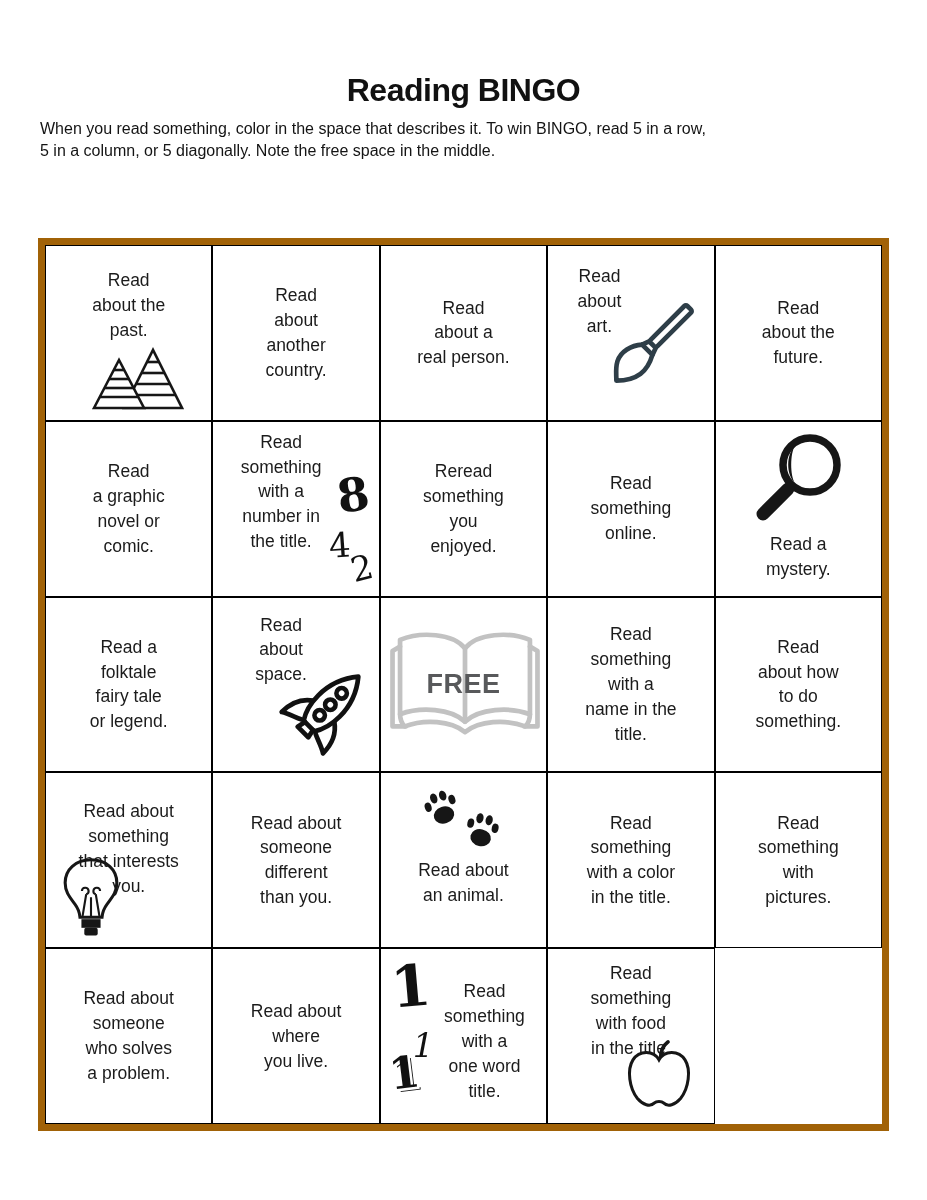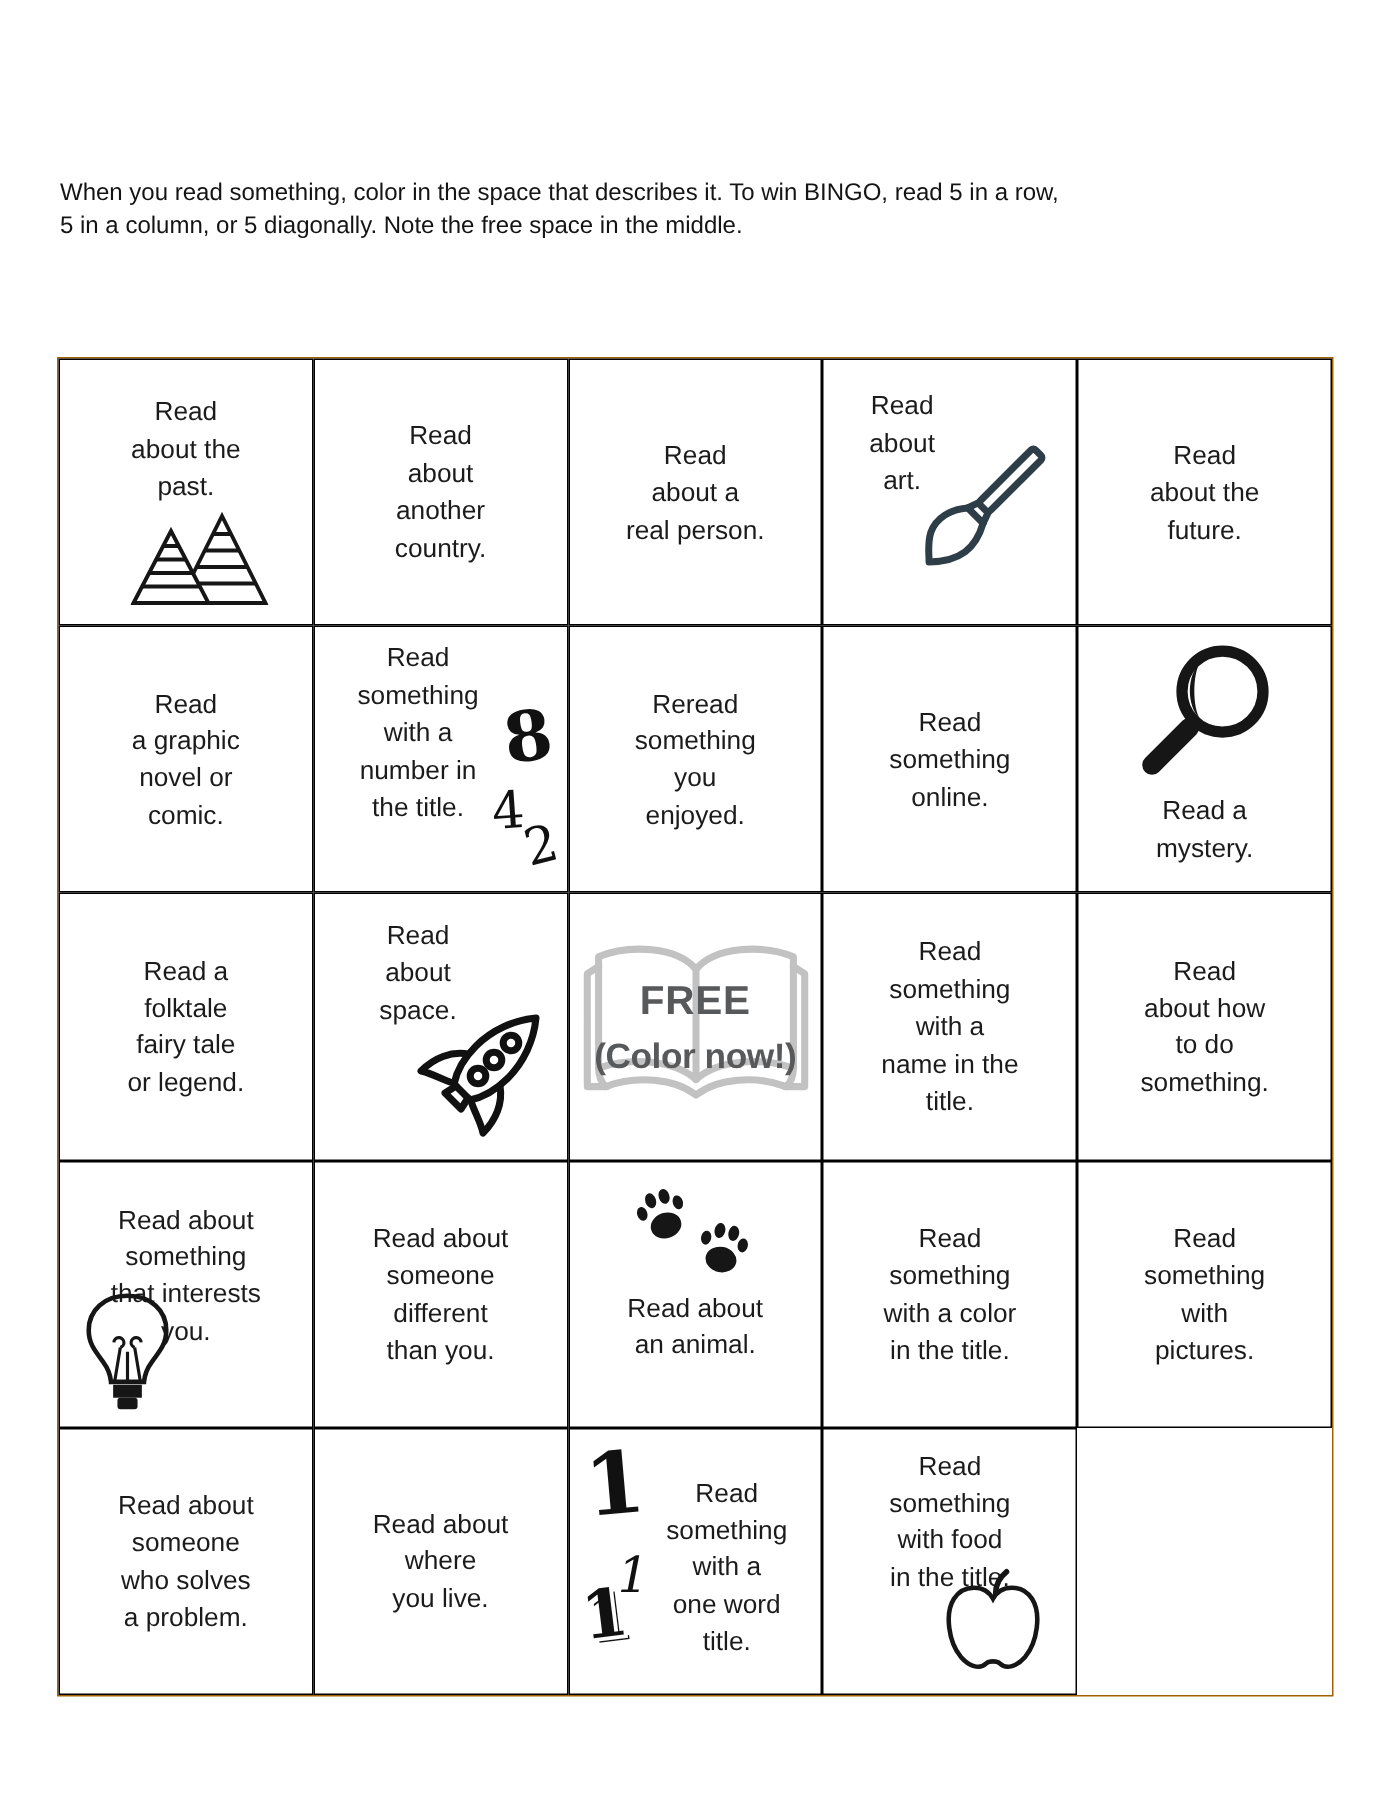--- a/index.html
+++ b/index.html
@@ -7,21 +7,21 @@
         font-family:"Liberation Sans",sans-serif;color:#1b1b1b;overflow:hidden;}
   .title{margin:0;position:absolute;top:72px;left:0;width:100%;text-align:center;
          font-size:32px;font-weight:bold;letter-spacing:-0.5px;color:#111;}
   .instructions{position:absolute;top:118px;left:40px;width:840px;margin:0;
                 font-size:16px;line-height:1.38;white-space:pre-line;color:#141414;}
   .credit{position:absolute;top:190px;left:40px;margin:0;font-size:16.5px;color:#141414;}
   .copyright{position:absolute;top:212px;left:38px;margin:0;font-size:16.5px;color:#141414;}
 
   .grid{position:absolute;left:38px;top:238px;width:851px;height:893px;
         display:grid;grid-template-columns:repeat(5,1fr);grid-template-rows:repeat(5,1fr);
-        border:1px solid #a16207;box-sizing:border-box;}
+        border:7px solid #a16207;box-sizing:border-box;}
   .cell{border:1px solid #000;position:relative;font-size:17.5px;line-height:1.42;
         text-align:center;box-sizing:border-box;overflow:hidden;}
   .txt{white-space:pre-line;}
   .mid{display:flex;align-items:center;justify-content:center;}
   .top{display:flex;flex-direction:column;align-items:center;}
 
   
   .c-past{padding-top:22px;}         .c-past .ic{margin-top:3px;margin-left:18px;}
   .c-art .txt{position:absolute;top:18px;left:0;width:62%;}
   .c-art .ic{position:absolute;top:50px;right:14px;}
@@ -46,20 +46,21 @@
   .one-b{left:32px;top:80px;font-size:33px;font-style:italic;}
   .one-c{left:8px;top:102px;font-size:44px;font-weight:bold;transform:rotate(-7deg);
          text-shadow:2.5px 2.5px 0 #fff,3.5px 3.5px 0 #111;}
   .c-food{padding-top:12px;}         .c-food .ic{position:absolute;right:20px;bottom:8px;}
 </style>
 </head>
 <body>
 
 <div class="page">
 
+  <h1 class="title">Reading BINGO</h1>
   <p class="instructions">When you read something, color in the space that describes it.  To win BINGO, read 5 in a row,
 5 in a column, or 5 diagonally.  Note the free space in the middle.</p>
 
   <div class="grid">
 
     <div class="cell top c-past">
       <div class="txt">Read
 about the
 past.</div>
       <svg class="ic" width="92" height="66" viewBox="0 0 92 66">
@@ -180,21 +181,20 @@
         <g stroke="#c2c2c2" stroke-width="5" fill="none" stroke-linejoin="round" stroke-linecap="round">
           <path d="M16,22 L8,27 L8,107 L22,107"></path>
           <path d="M154,22 L162,27 L162,107 L148,107"></path>
           <path d="M85,24 C72,8 38,6 16,15 L16,94 C38,86 70,88 85,102 C100,88 132,86 154,94 L154,15 C132,6 98,8 85,24 Z"></path>
           <line x1="85" y1="24" x2="85" y2="102"></line>
           <path d="M16,94 C16,100 18,104 21,107 C42,99 70,101 85,113 C100,101 128,99 149,107 C152,104 154,100 154,94"></path>
         </g>
       </svg>
       <div class="free-overlay">
         <span class="free-l1">FREE</span>
-        <span class="free-l2">(Color now!)</span>
       </div>
     </div>
 
     <div class="cell mid">
       <div class="txt">Read
 something
 with a
 name in the
 title.</div>
     </div>

